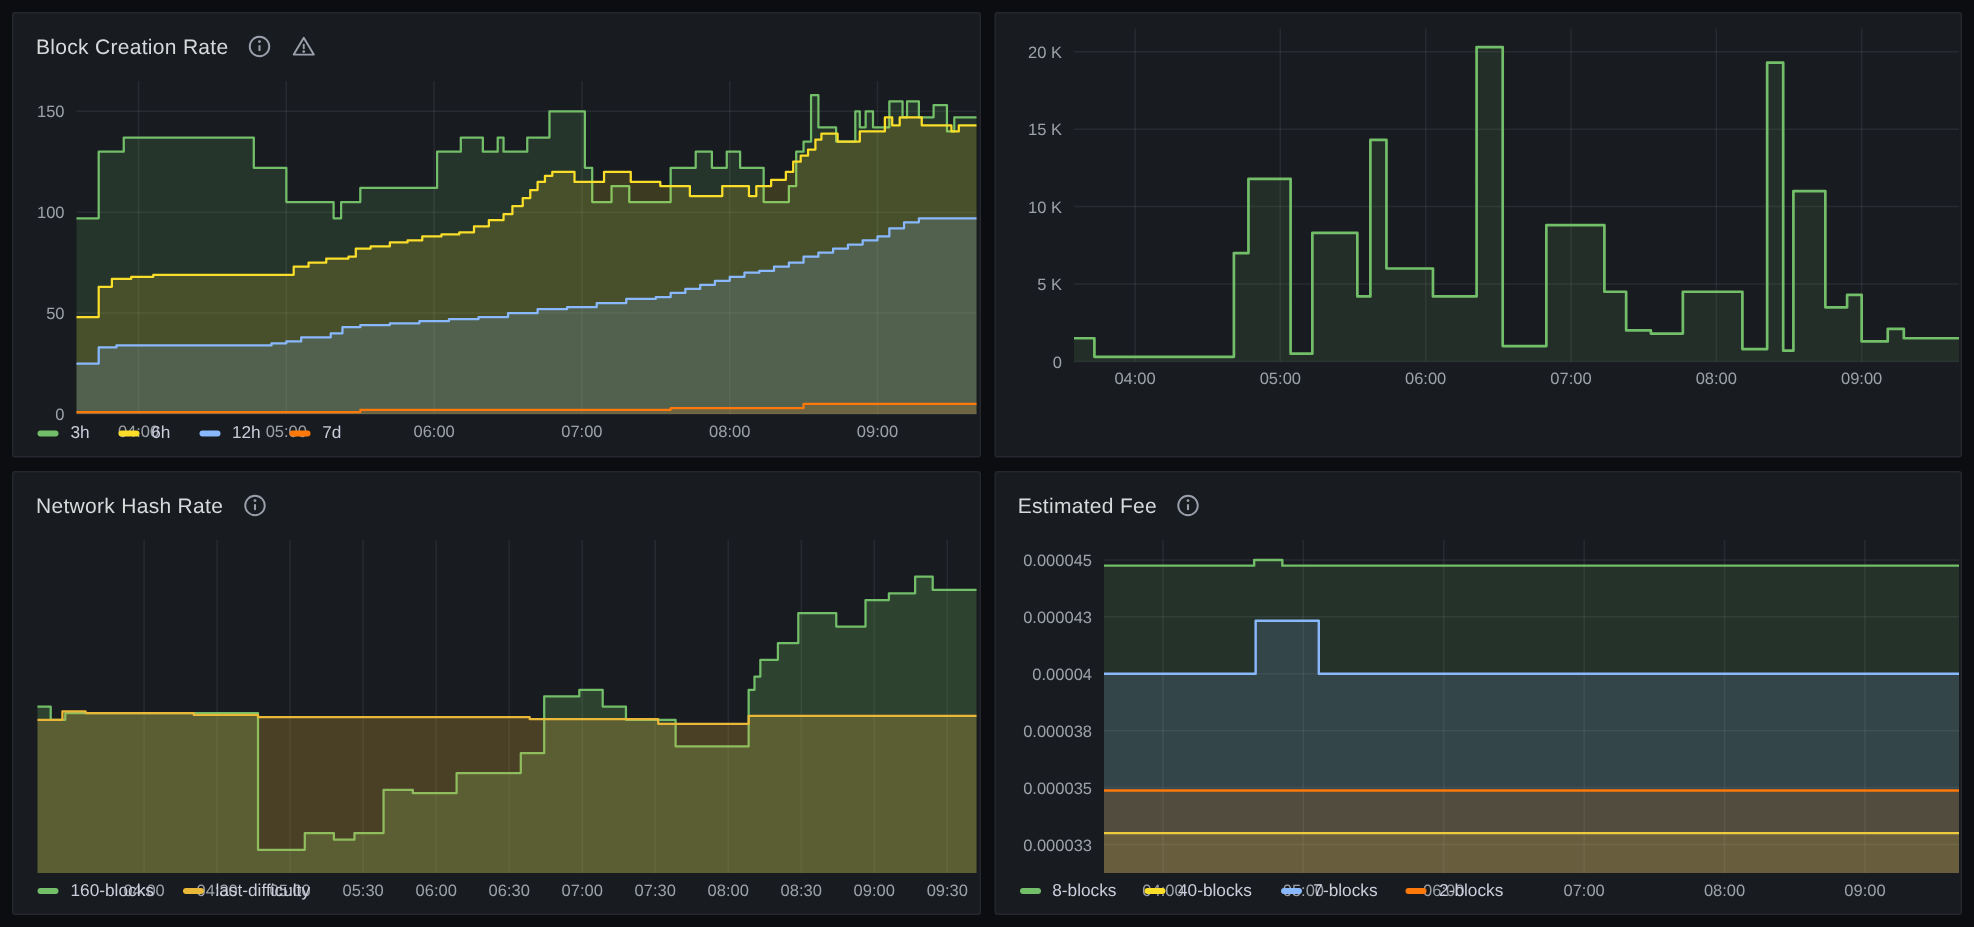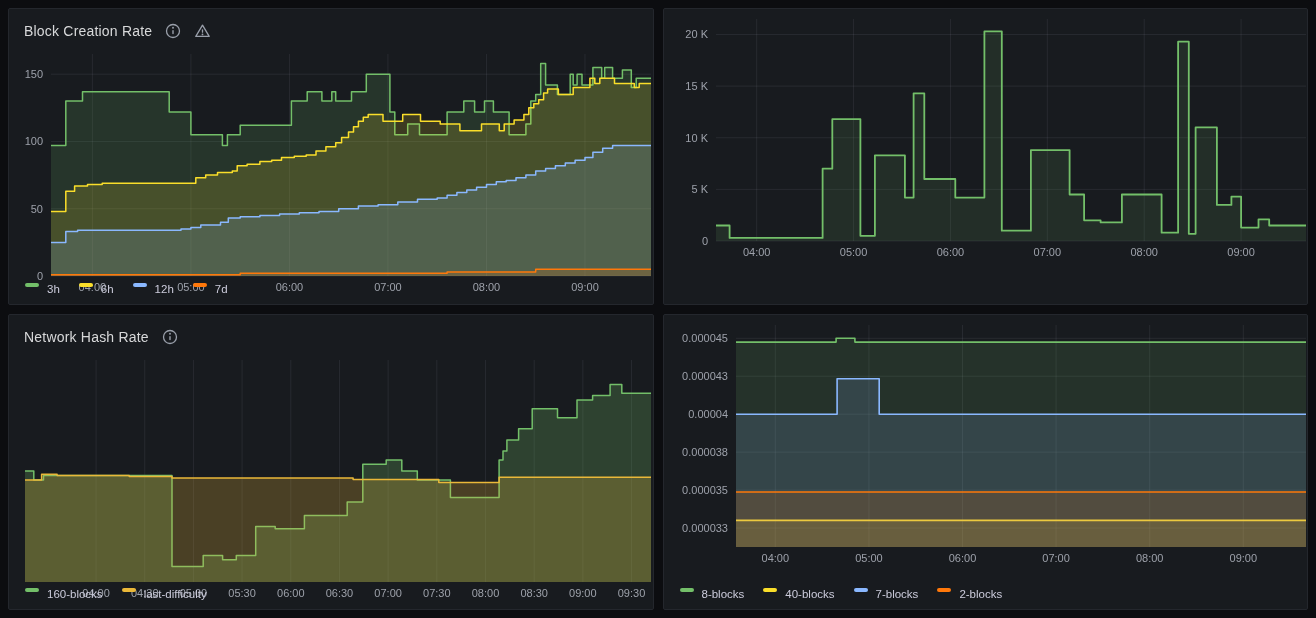--- a/index.html
+++ b/index.html
@@ -4,21 +4,21 @@
 <style>
   html,body{margin:0;padding:0;background:#0c0d10;}
   body{width:1316px;height:618px;overflow:hidden;font-family:"Liberation Sans",sans-serif;}
   .dashboard{display:grid;grid-template-columns:1fr 1fr;grid-template-rows:1fr 1fr;gap:9px;padding:8px;box-sizing:border-box;width:1316px;height:618px;}
   .panel{background:#181b1f;border:1px solid #24272d;border-radius:2px;display:flex;flex-direction:column;min-width:0;min-height:0;box-sizing:border-box;}
   .panel-header{display:flex;align-items:center;gap:13px;padding:9px 12px 0 15px;height:26px;flex:0 0 auto;}
   .panel-title{font-size:14px;font-weight:500;color:#d8d9da;margin:0;letter-spacing:.2px;cursor:pointer;}
   .panel-icon{color:#9aa0ab;display:inline-flex;align-items:center;}
   .chart{flex:1 1 auto;min-height:0;padding:4px 6px 0 6px;}
   .legend{display:flex;gap:19px;list-style:none;margin:0;padding:3px 8px 9px 16px;align-items:center;flex:0 0 auto;flex-wrap:wrap;}
-  .legend li{display:flex;align-items:flex-start;gap:8px;cursor:pointer;}
+  .legend li{display:flex;align-items:center;gap:8px;cursor:pointer;}
   .marker{width:14px;height:4px;border-radius:2px;display:inline-block;}
   .llabel{font-size:11.5px;color:#ccccdc;}
   svg text{font-family:"Liberation Sans",sans-serif;font-size:11px;fill:#9da1aa;}
   svg line.grid{stroke:rgba(204,204,220,0.09);stroke-width:1;}
   svg text.y{text-anchor:end;}
   svg text.x{text-anchor:middle;}
 </style>
 </head>
 <body>
 
@@ -168,20 +168,30 @@
           <span class="llabel">160-blocks</span>
         </li>
         <li>
           <span class="marker" style="background: rgb(234, 184, 57);"></span>
           <span class="llabel">last-difficulty</span>
         </li>
       </ul>
   </section>
 
   <section class="panel">
+    <header class="panel-header">
+      <h2 class="panel-title">Estimated Fee</h2>
+      <span class="panel-icon">
+        <svg width="16" height="16" viewBox="0 0 16 16">
+            <circle cx="8" cy="8" r="6.5" fill="none" stroke="currentColor" stroke-width="1.3"></circle>
+            <rect x="7.3" y="7" width="1.4" height="4.2" rx="0.7" fill="currentColor"></rect>
+            <circle cx="8" cy="4.7" r="0.95" fill="currentColor"></circle>
+          </svg>
+      </span>
+    </header>
     <div class="chart"><svg width="644" height="248">
           <line x1="105.31034482758619" x2="105.31034482758619" y1="6" y2="228" class="grid"></line>
           <text x="105.31034482758619" y="243" class="x">04:00</text>
           <line x1="198.9064039408867" x2="198.9064039408867" y1="6" y2="228" class="grid"></line>
           <text x="198.9064039408867" y="243" class="x">05:00</text>
           <line x1="292.50246305418716" x2="292.50246305418716" y1="6" y2="228" class="grid"></line>
           <text x="292.50246305418716" y="243" class="x">06:00</text>
           <line x1="386.09852216748766" x2="386.09852216748766" y1="6" y2="228" class="grid"></line>
           <text x="386.09852216748766" y="243" class="x">07:00</text>
           <line x1="479.69458128078816" x2="479.69458128078816" y1="6" y2="228" class="grid"></line>

